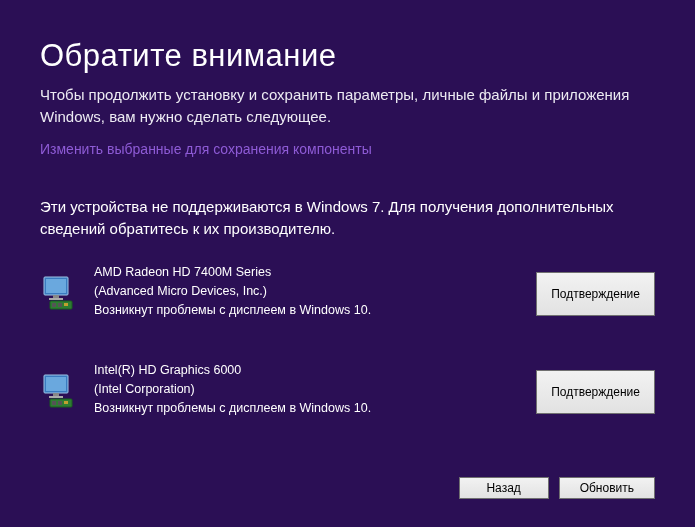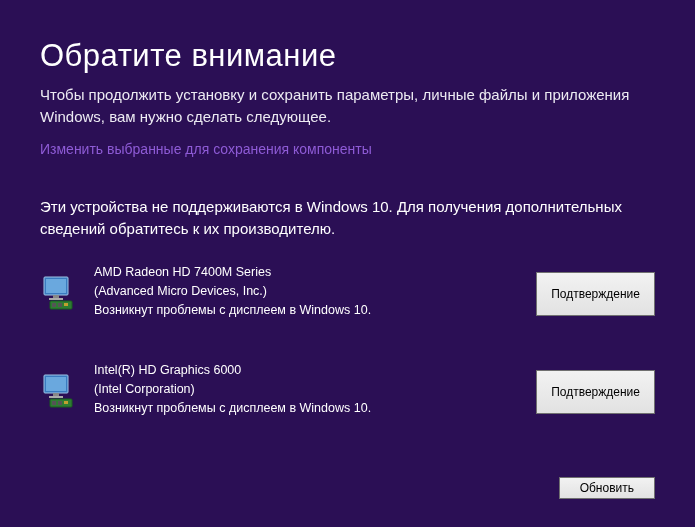--- a/index.html
+++ b/index.html
@@ -88,21 +88,21 @@
   }
 </style>
 </head>
 <body>
 
 <div class="container">
   <h1 class="title">Обратите внимание</h1>
   <p class="subtitle">Чтобы продолжить установку и сохранить параметры, личные файлы и приложения Windows, вам нужно сделать следующее.</p>
   <span class="link">Изменить выбранные для сохранения компоненты</span>
 
-  <p class="section-heading">Эти устройства не поддерживаются в Windows 10. Для получения дополнительных сведений обратитесь к их производителю.</p>
+  <p class="section-heading">Эти устройства не поддерживаются в Windows 7. Для получения дополнительных сведений обратитесь к их производителю.</p>
 
   <div class="device-row">
     <div class="device-icon">
       <svg viewBox="0 0 36 36">
         <rect x="4" y="2" width="24" height="18" rx="1" fill="#3a7bbf" stroke="#9fc6e8" stroke-width="1"></rect>
         <rect x="6" y="4" width="20" height="14" fill="#6aa8de"></rect>
         <rect x="13" y="20" width="6" height="3" fill="#888"></rect>
         <rect x="9" y="23" width="14" height="2" fill="#aaa"></rect>
         <rect x="10" y="26" width="22" height="8" rx="1" fill="#2e7d32" stroke="#1b5e20"></rect>
         <rect x="12" y="28" width="4" height="4" fill="#555"></rect>
@@ -138,14 +138,15 @@
       <div class="device-vendor">(Intel Corporation)</div>
       <div class="device-issue">Возникнут проблемы с дисплеем в Windows 10.</div>
     </div>
     <div class="confirm-col">
       <button class="btn">Подтверждение</button>
     </div>
   </div>
 </div>
 
 <div class="footer">
+  <button class="btn">Назад</button>
   <button class="btn">Обновить</button>
 </div>
 
 </body></html>

